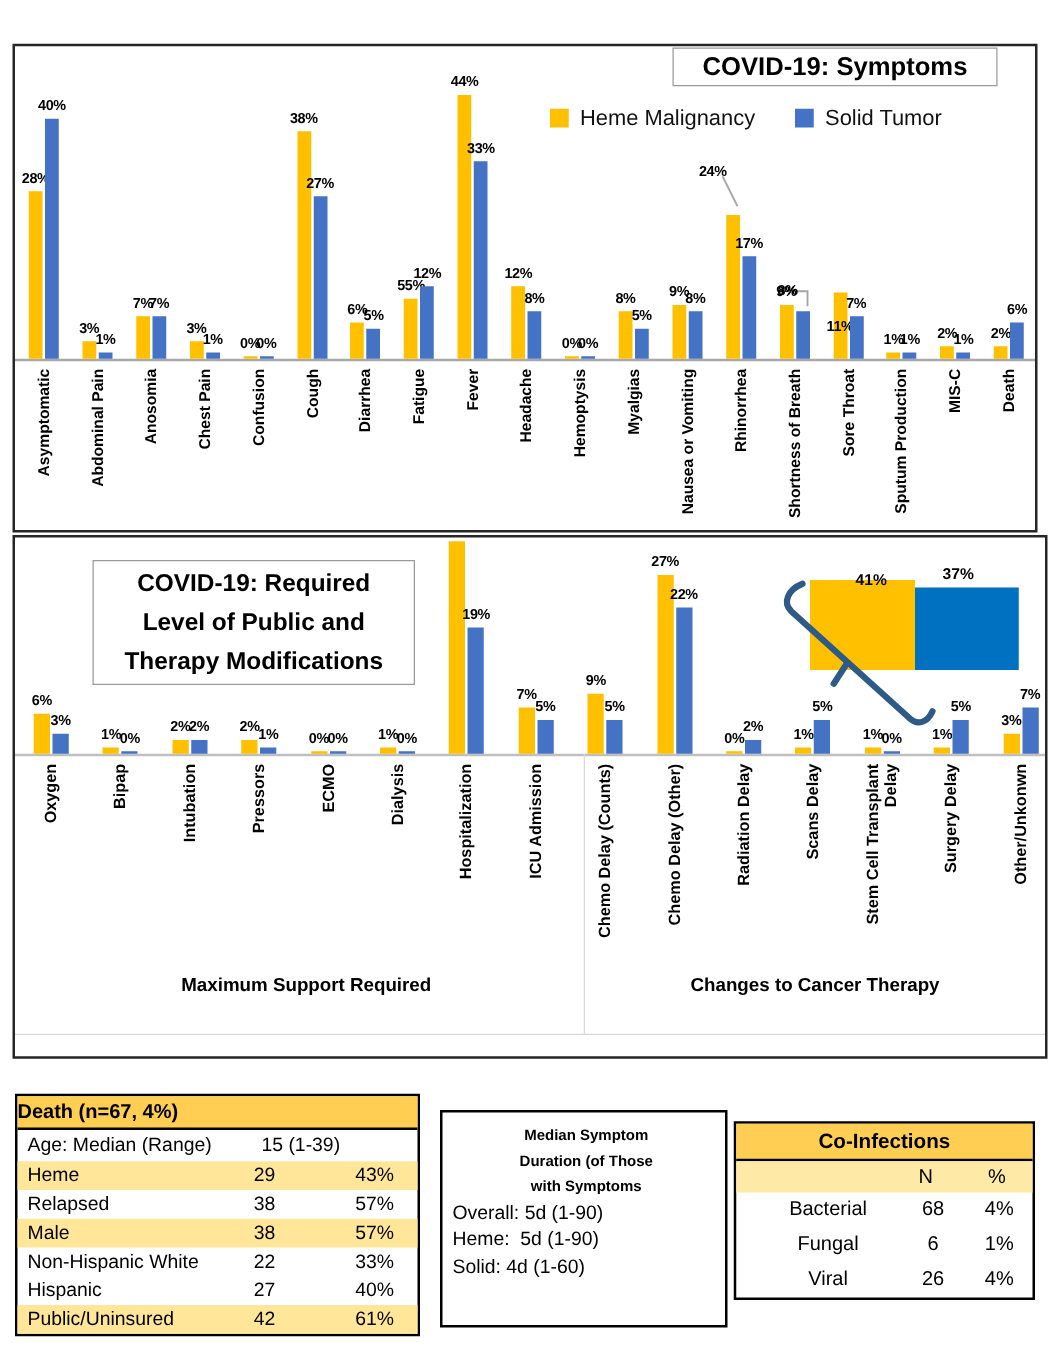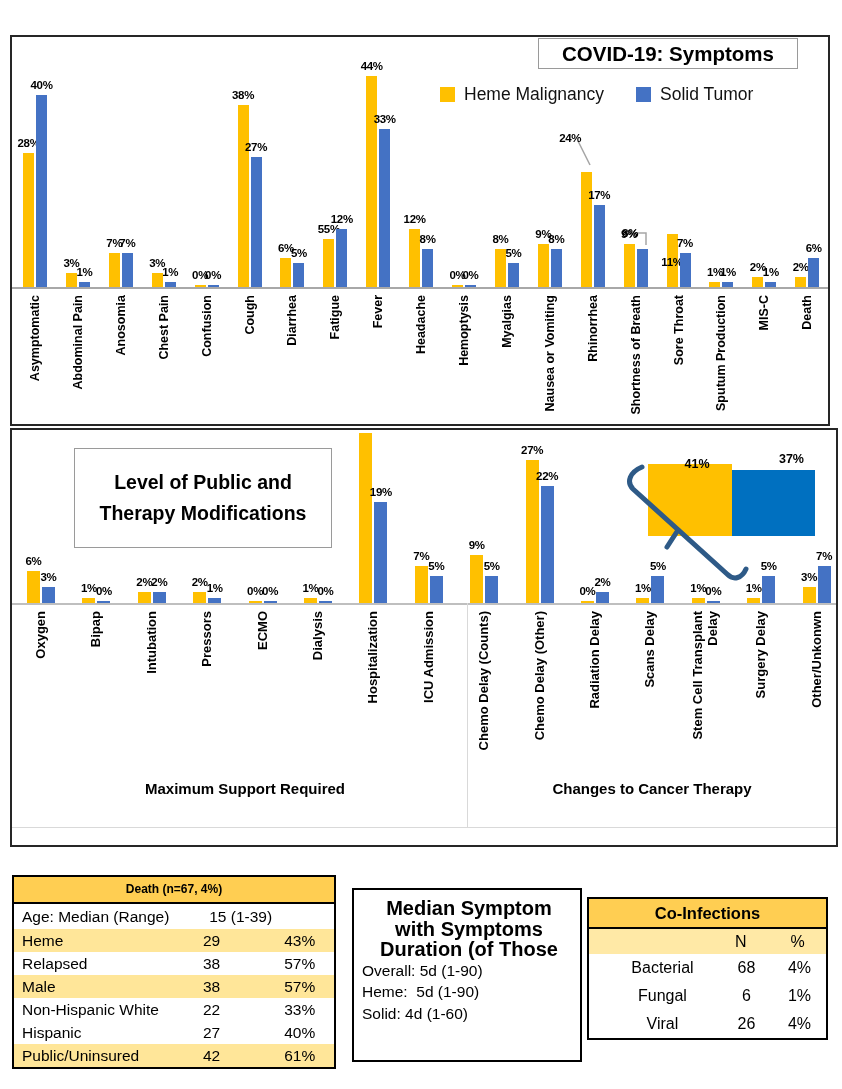--- a/index.html
+++ b/index.html
@@ -28,29 +28,29 @@
   #grp1{left:48px;} #grp2{left:455px;}
   .ann-rect{position:absolute;}
   #annBox{position:absolute;left:668px;top:50px;width:116px;height:42px;background:#fff;border:1px solid #8f8f8f;
           display:flex;align-items:center;justify-content:center;text-align:center;
           font-size:15px;line-height:19px;color:#2b2b2b;box-sizing:border-box;}
   .pct-ann{position:absolute;font-weight:bold;font-size:12.5px;}
   svg.overlay{position:absolute;pointer-events:none;}
   
   .tbl{position:absolute;background:#fff;border:2px solid #000;box-sizing:content-box;}
   #deathTable{left:12px;top:875px;width:320px;font-size:15.5px;}
-  .thead{background:#FFCE52;font-weight:bold;text-align:center;border-bottom:2px solid #000;
-         height:25px;line-height:25px;font-size:12px;}
+  .thead{background:#FFCE52;font-weight:bold;border-bottom:2px solid #000;
+         height:25px;line-height:25px;font-size:16px;}
   .age-row{height:25px;display:grid;grid-template-columns:60% 40%;align-items:center;padding-left:8px;}
   .drow{height:23px;display:grid;grid-template-columns:58% 20% 22%;align-items:center;padding-left:8px;}
   .drow .pct{font-weight:normal;text-align:center;}
   .hl{background:#FFE699;}
   #medianBox{left:352px;top:888px;width:214px;height:162px;padding:8px 4px 0 8px;box-sizing:content-box;
              position:absolute;background:#fff;border:2px solid #000;}
-  .mtitle{font-weight:bold;font-size:20px;text-align:center;line-height:20.5px;}
+  .mtitle{font-weight:bold;font-size:12px;text-align:center;line-height:20.5px;}
   .mline{font-size:15.5px;line-height:21.5px;white-space:pre;}
   #coTable{left:587px;top:897px;width:237px;font-size:16px;}
   .chead{background:#FFCE52;font-weight:bold;text-align:center;border-bottom:2px solid #000;
          height:28px;line-height:28px;font-size:16.5px;}
   .csub{height:25px;background:#FFE9A6;display:grid;grid-template-columns:52% 24% 24%;align-items:center;text-align:center;}
   .crow{height:28px;display:grid;grid-template-columns:52% 24% 24%;align-items:center;text-align:center;padding-left:16px;}
 </style>
 </head>
 <body>
 
@@ -312,30 +312,31 @@
       </div>
       <div class="bar" style="left: 790.6px; top: 157px; width: 13px; height: 16px; background: rgb(255, 192, 0);"></div>
       <div class="dlabel" style="left: 777.1px; top: 141px;">3%</div>
       <div class="bar" style="left: 805.6px; top: 136px; width: 13px; height: 37px; background: rgb(68, 114, 196);"></div>
       <div class="dlabel" style="left: 792.1px; top: 120px;">7%</div>
       <div class="catlab" style="left: 726.6px; top: 239px; width: 156px; height: 40px;">
         <span>Other/Unkonwn</span>
       </div>
     </div>
   <div class="title-box" id="title2">
+    <div>COVID-19: Required</div>
     <div>Level of Public and</div>
     <div>Therapy Modifications</div>
   </div>
   <div class="grp" id="grp1">Maximum Support Required</div>
   <div class="grp" id="grp2">Changes to Cancer Therapy</div>
 
   <div class="ann-rect" id="annY" style="left: 636px; top: 34px; width: 84px; height: 72px; background: rgb(255, 192, 0);"></div>
   <div class="ann-rect" id="annB" style="left: 720px; top: 40px; width: 83px; height: 66px; background: rgb(0, 112, 192);"></div>
   <div class="pct-ann" style="left:660px;top:16px;width:50px;text-align:center;margin-top:11px;">41%</div>
-  <div class="pct-ann" style="left:742px;top:22px;width:50px;text-align:right;">37%</div>
+  <div class="pct-ann" style="left:742px;top:22px;width:50px;text-align:left;">37%</div>
   <svg class="overlay" width="150" height="150" style="left:612px;top:30px;" viewBox="0 0 150 150">
     <path d="M 18,7 C 6,12 2,22 9,29 L 103,114 C 110,121 118,118 122,109" fill="none" stroke="#2E5A87" stroke-width="5" stroke-linecap="round"></path>
     <path d="M 54,70 L 43,87" fill="none" stroke="#2E5A87" stroke-width="5" stroke-linecap="round"></path>
   </svg>
 </div>
 
 <div class="tbl" id="deathTable">
   <div class="thead">Death  (n=67, 4%)</div>
   <div class="age-row">
     <span>Age: Median (Range)</span>
@@ -370,22 +371,22 @@
       <div class="drow hl">
         <span>Public/Uninsured</span>
         <span>42</span>
         <span class="pct">61%</span>
       </div>
     </div>
 </div>
 
 <div id="medianBox">
   <div class="mtitle">Median Symptom</div>
+  <div class="mtitle">Duration (of Those</div>
   <div class="mtitle">with Symptoms</div>
-  <div class="mtitle">Duration (of Those</div>
   <div class="mline">Overall: 5d (1-90)</div>
   <div class="mline">Heme:  5d (1-90)</div>
   <div class="mline">Solid: 4d (1-60)</div>
 </div>
 
 <div class="tbl" id="coTable">
   <div class="chead">Co-Infections</div>
   <div class="csub">
     <span></span>
     <span>N</span>

